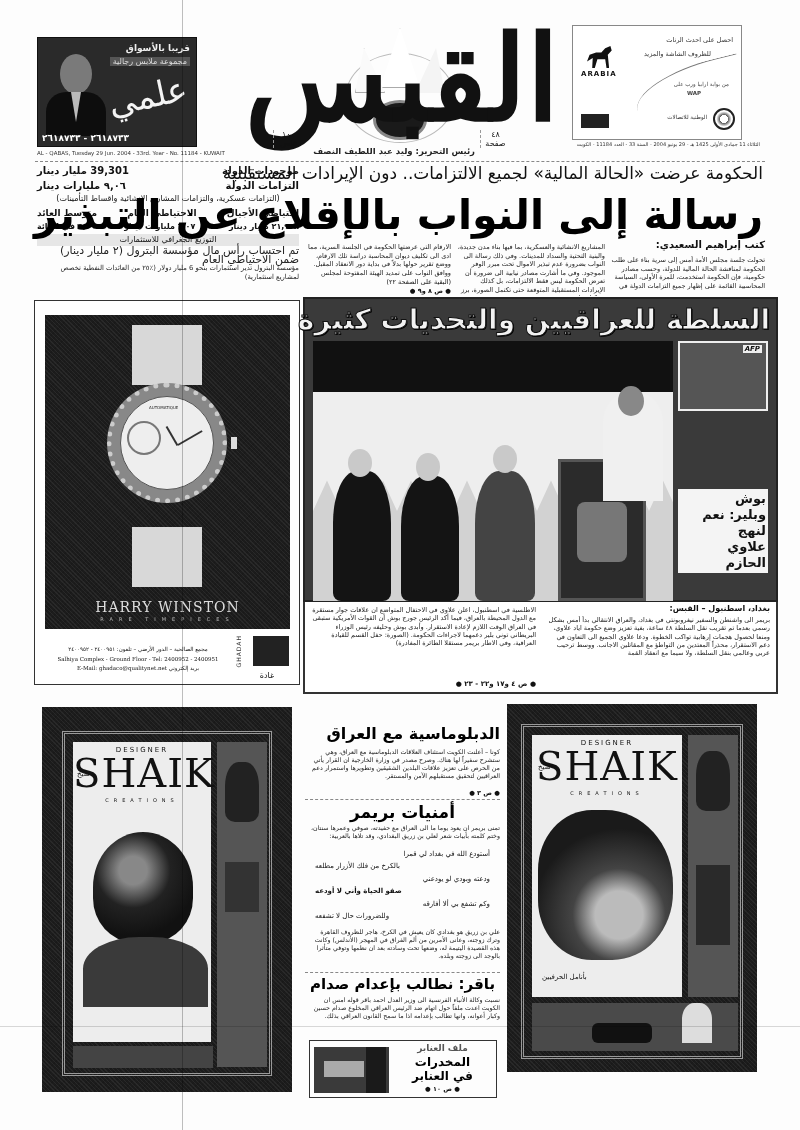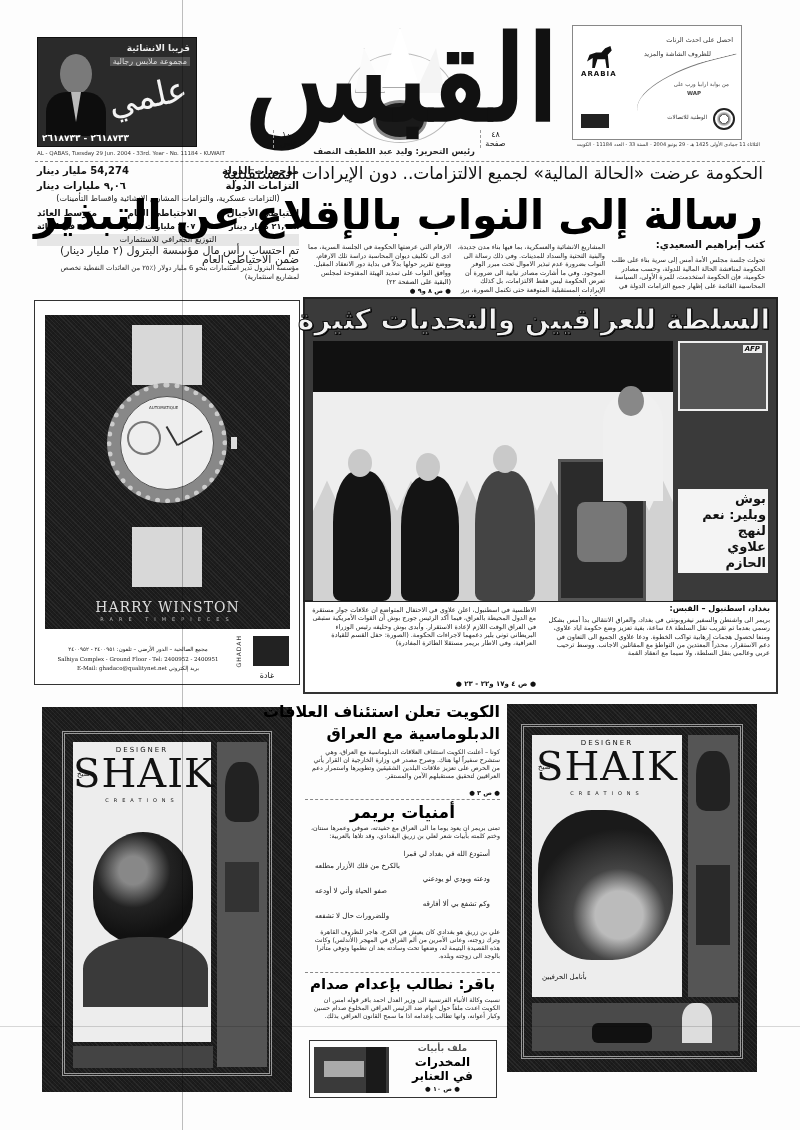--- a/index.html
+++ b/index.html
@@ -39,21 +39,21 @@
 <body>
 
 <div class="abs" style="left:0;top:0;width:800px;height:165px;">
 
   <div class="abs top-ad-left grain" style="left:37px;top:37px;width:160px;height:110px;border:1px solid #111;">
     <div class="abs" style="left:8px;top:10px;width:60px;height:85px;">
       <div class="abs" style="left:14px;top:6px;width:32px;height:40px;border-radius:50%;background:#7a7a7a;"></div>
       <div class="abs" style="left:0;top:44px;width:60px;height:44px;border-radius:20px 20px 0 0;background:#0d0d0d;"></div>
       <div class="abs" style="left:25px;top:44px;width:10px;height:30px;background:#bbb;clip-path:polygon(0 0,100% 0,50% 100%);"></div>
     </div>
-    <div class="abs rtl" style="right:6px;top:5px;font-size:9px;color:#eee;font-weight:bold;">قريبا الانشائية</div>
+    <div class="abs rtl" style="right:6px;top:5px;font-size:9px;color:#eee;font-weight:bold;">قريبا بالأسواق</div>
     <div class="abs rtl" style="right:6px;top:19px;font-size:8px;color:#ddd;background:#555;padding:0 3px;">مجموعة ملابس رجالية</div>
     <div class="abs" style="left:70px;top:38px;font-family:'DejaVu Serif',serif;font-size:34px;color:#f4f4f4;transform:rotate(-12deg);">علمي</div>
     <div class="abs" style="left:4px;bottom:3px;font-size:9px;color:#fff;font-weight:bold;">٢٦١٨٧٣٣ - ٢٦١٨٧٣٣</div>
   </div>
   <div class="abs" style="left:37px;top:150px;font-size:5.5px;color:#333;white-space:nowrap;">AL - QABAS, Tuesday 29 Jun. 2004 - 33rd. Year - No. 11184 - KUWAIT</div>
 
   <div class="abs" style="left:335px;top:28px;width:130px;height:115px;">
     <div class="abs mast-flower" style="left:10px;top:25px;width:110px;height:90px;border-color:#bbb;"></div>
     <div class="abs" style="left:45px;top:0;width:40px;height:60px;background:#fff;border:1px solid #aaa;clip-path:polygon(50% 0,100% 100%,0 100%);"></div>
     <div class="abs" style="left:20px;top:20px;width:30px;height:45px;border:1px solid #aaa;clip-path:polygon(30% 0,100% 100%,0 100%);background:#fafafa;"></div>
@@ -85,21 +85,21 @@
     <div class="abs rtl" style="right:34px;top:88px;font-size:5.5px;color:#333;">الوطنية للاتصالات</div>
   </div>
   <div class="abs rtl" style="left:530px;top:141px;width:230px;font-size:5px;color:#333;white-space:nowrap;">الثلاثاء 11 جمادى الأولى 1425 هـ - 29 يونيو 2004 - السنة 33 - العدد 11184 - الكويت</div>
 
   <div class="abs dashed" style="left:35px;top:161px;width:730px;"></div>
 </div>
 
 <div class="abs stats-box" style="left:37px;top:163px;width:262px;height:132px;">
   <div class="row">
     <span>موجودات الدولة</span>
-    <span>54,274 مليار دينار</span>
+    <span>39,301 مليار دينار</span>
   </div>
   <div class="row">
     <span>التزامات الدولة</span>
     <span>٩,٠٦ مليارات دينار</span>
   </div>
   <div class="rtl small" style="font-size:8px;line-height:11px;text-align:center;">(التزامات عسكرية، والتزامات المشاريع الانشائية واقساط التأمينات)</div>
   <div class="row" style="margin-top:2px;font-size:9px;">
     <span>احتياطي الأجيال</span>
     <span>الاحتياطي العام</span>
     <span>متوسط العائد</span>
@@ -206,48 +206,47 @@
     </div>
     <div class="abs" style="left:152px;top:8px;width:50px;height:325px;background:#555;">
       <div class="abs" style="left:8px;top:20px;width:34px;height:60px;border-radius:40% 40% 10px 10px;background:#222;"></div>
       <div class="abs" style="left:8px;top:120px;width:34px;height:50px;background:#333;"></div>
     </div>
     <div class="abs" style="left:8px;top:312px;width:140px;height:22px;background:#444;"></div>
   </div>
 </div>
 
 <div class="abs" style="left:305px;top:700px;width:195px;height:405px;">
-  <div class="abs rtl center-head" style="left:0;top:2px;width:195px;font-size:16px;line-height:20px;white-space:nowrap;">الكويت تعلن استئناف العلاقات</div>
   <div class="abs rtl center-head" style="left:0;top:24px;width:195px;font-size:16px;line-height:20px;white-space:nowrap;">الدبلوماسية مع العراق</div>
   <div class="abs rtl body-text" style="left:0;top:48px;width:195px;height:40px;overflow:hidden;font-size:6.3px;line-height:8px;">كونا – أعلنت الكويت استئناف العلاقات الدبلوماسية مع العراق، وهي ستشرح سفيراً لها هناك. وصرح مصدر في وزارة الخارجية ان القرار يأتي من الحرص على تعزيز علاقات البلدين الشقيقين وتطويرها واستمرار دعم العراقيين لتحقيق مستقبلهم الآمن والمستقر.</div>
   <div class="abs rtl" style="left:0;top:89px;width:195px;font-size:6.5px;font-weight:bold;">● ص ٣ ●</div>
   <div class="abs dashed" style="left:0;top:99px;width:195px;"></div>
 
   <div class="abs rtl center-head" style="left:0;top:102px;width:195px;text-align:center;font-size:17px;letter-spacing:2px;">أمنيات بريمر</div>
   <div class="abs rtl body-text" style="left:0;top:124px;width:195px;height:26px;overflow:hidden;font-size:6.3px;line-height:8px;">تمنى بريمر ان يعود يوما ما الى العراق مع حفيدته، صوفي وعمرها سنتان، وختم كلمته بأبيات شعر لعلي بن زريق البغدادي، وقد تلاها بالعربية:</div>
   <div class="abs" style="left:0;top:150px;width:195px;height:76px;">
     <div class="abs rtl" style="right:10px;top:0;font-size:7px;">أستودع الله في بغداد لي قمرا</div>
     <div class="abs rtl" style="left:10px;top:12px;font-size:7px;">بالكرخ من فلك الأزرار مطلعه</div>
     <div class="abs rtl" style="right:10px;top:25px;font-size:7px;">ودعته وبودي لو يودعني</div>
-    <div class="abs rtl" style="left:10px;top:37px;font-size:7px;">صفو الحياة وأني لا أودعه</div>
+    <div class="abs rtl" style="left:10px;top:37px;font-size:7px;font-weight:bold;">صفو الحياة وأني لا أودعه</div>
     <div class="abs rtl" style="right:10px;top:50px;font-size:7px;">وكم تشفع بي ألا أفارقه</div>
     <div class="abs rtl" style="left:10px;top:62px;font-size:7px;">وللضرورات حال لا تشفعه</div>
   </div>
   <div class="abs rtl body-text" style="left:0;top:228px;width:195px;height:40px;overflow:hidden;font-size:6.3px;line-height:8px;">علي بن زريق هو بغدادي كان يعيش في الكرخ، هاجر للظروف القاهرة وترك زوجته، وعانى الأمرين من ألم الفراق في المهجر (الأندلس) وكانت هذه القصيدة اليتيمة له، وضعها تحت وسادته بعد ان نظمها وتوفي متأثرا بالوجد الى زوجته وبلده.</div>
   <div class="abs dashed" style="left:0;top:272px;width:195px;"></div>
 
   <div class="abs rtl center-head" style="left:0;top:275px;width:195px;text-align:center;font-size:15px;">باقر: نطالب بإعدام صدام</div>
   <div class="abs rtl body-text" style="left:0;top:296px;width:195px;height:34px;overflow:hidden;font-size:6.3px;line-height:8px;">نسبت وكالة الأنباء الفرنسية الى وزير العدل احمد باقر قوله امس ان الكويت اعدت ملفاً حول اتهام ضد الرئيس العراقي المخلوع صدام حسين وكبار أعوانه، وانها تطالب بإعدامه اذا ما سمح القانون العراقي بذلك.</div>
 
   <div class="abs" style="left:4px;top:340px;width:188px;height:58px;border:1px solid #333;">
     <div class="abs" style="left:4px;top:6px;width:75px;height:46px;background:#3a3a3a;">
       <div class="abs" style="left:10px;top:14px;width:40px;height:16px;background:#aaa;"></div>
       <div class="abs" style="left:52px;top:0;width:20px;height:46px;background:#1a1a1a;"></div>
     </div>
-    <div class="abs rtl" style="right:6px;top:2px;width:95px;text-align:center;font-size:9px;font-weight:bold;color:#555;">ملف بأبيات</div>
+    <div class="abs rtl" style="right:6px;top:2px;width:95px;text-align:center;font-size:9px;font-weight:bold;color:#555;">ملف العنابر</div>
     <div class="abs rtl center-head" style="right:6px;top:14px;width:95px;text-align:center;font-size:12px;">المخدرات</div>
     <div class="abs rtl center-head" style="right:6px;top:28px;width:95px;text-align:center;font-size:12px;">في العنابر</div>
     <div class="abs rtl" style="right:6px;top:44px;width:95px;text-align:center;font-size:6.5px;font-weight:bold;">● ص ١٠ ●</div>
   </div>
 </div>
 
 <div class="abs dark grain" style="left:507px;top:704px;width:250px;height:368px;">
   <div class="abs shaik-frame" style="left:14px;top:20px;width:222px;height:335px;">
     <div class="abs" style="left:8px;top:8px;width:150px;height:262px;background:#ededed;">
       <div class="abs" style="left:0;top:4px;width:150px;text-align:center;font-size:7px;letter-spacing:2px;">DESIGNER</div>

